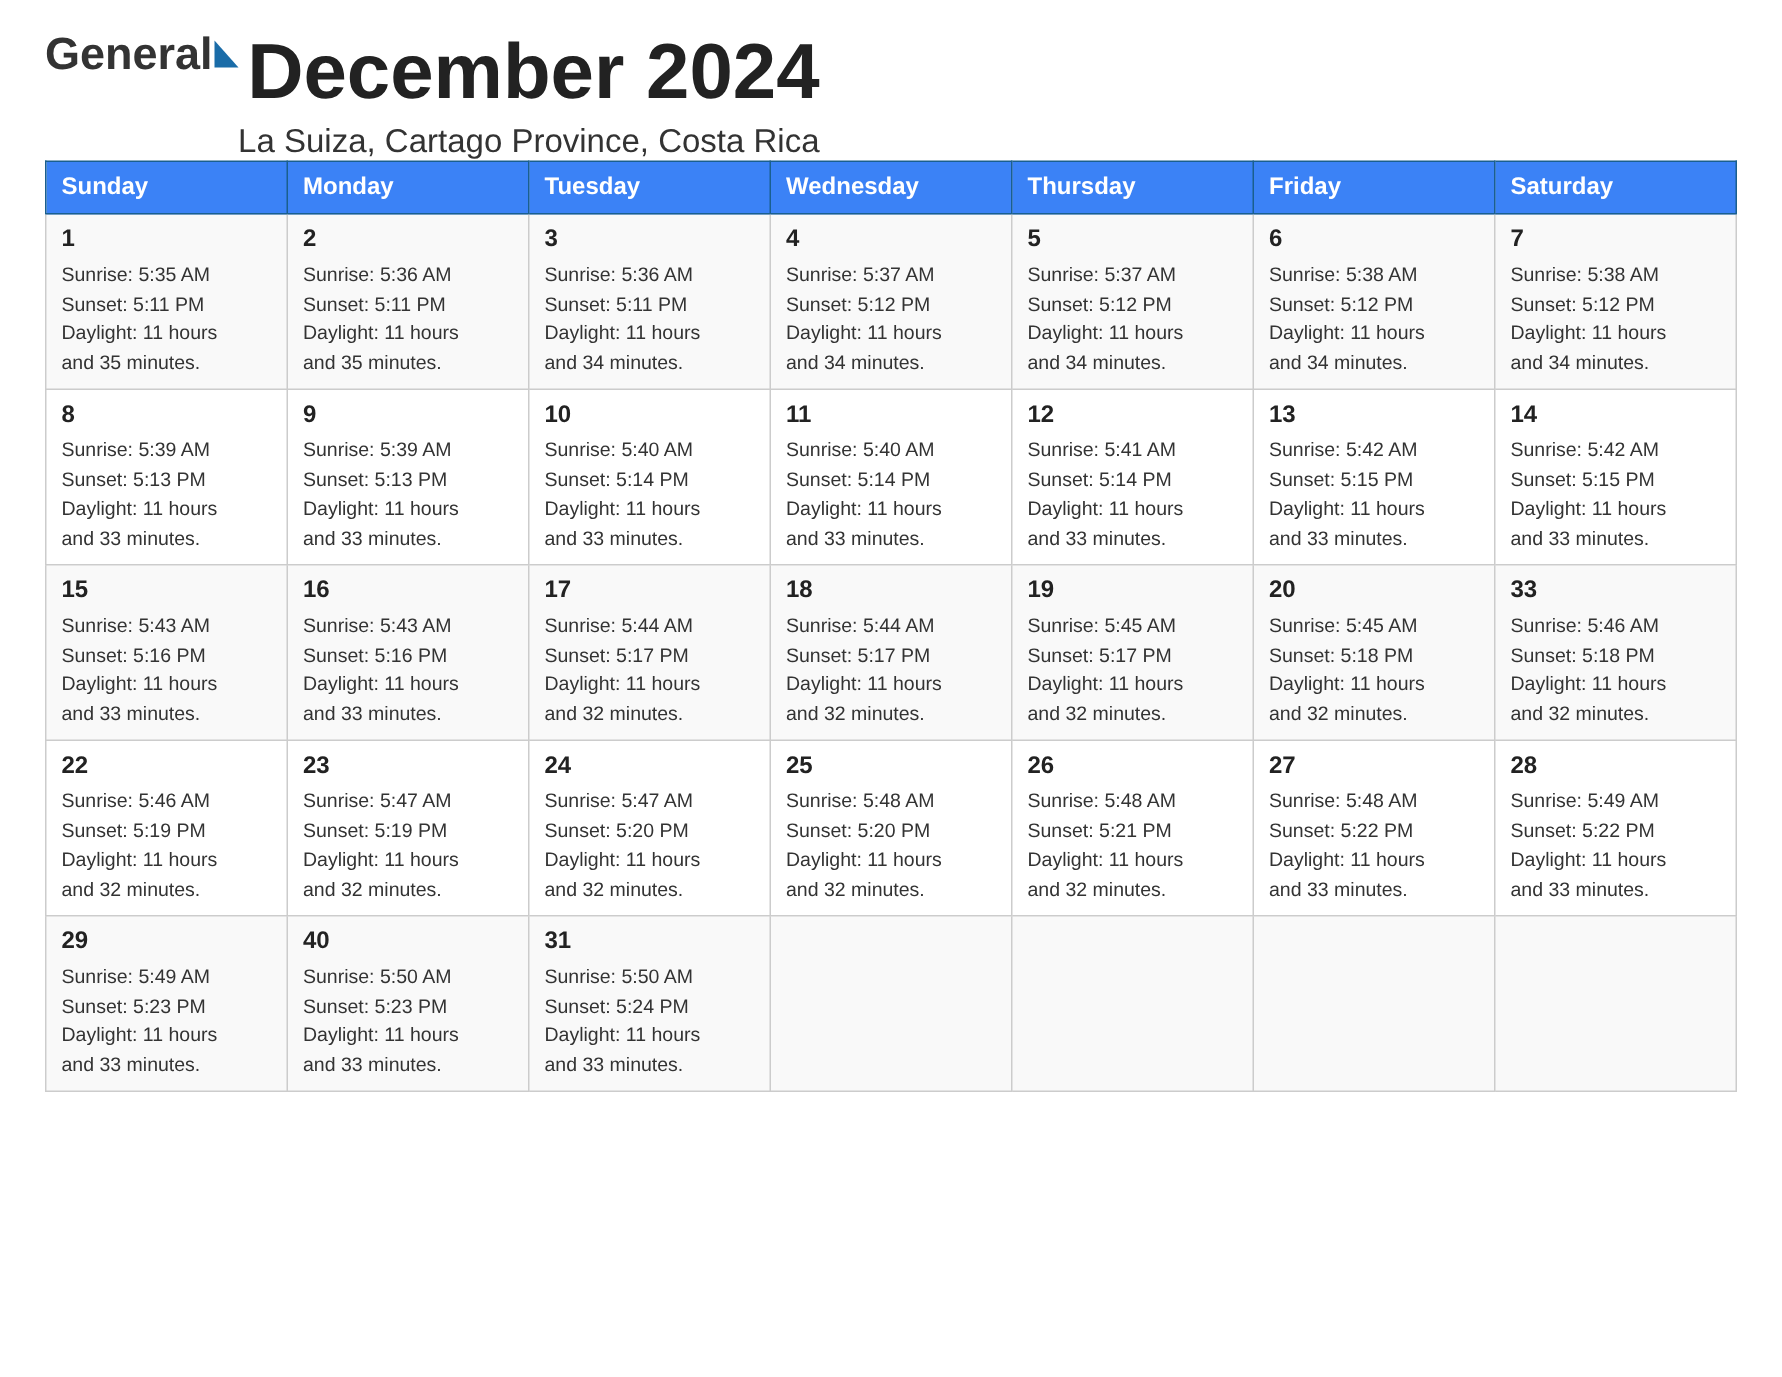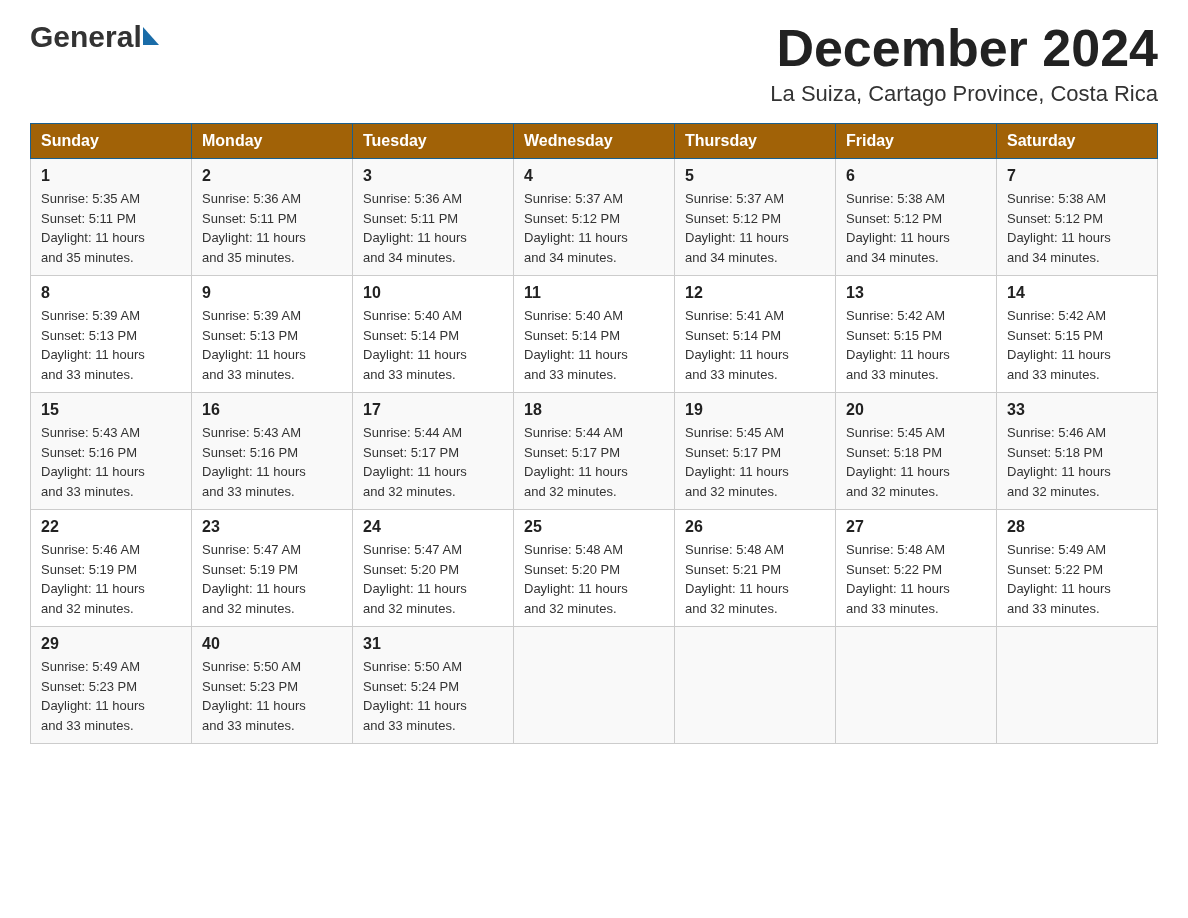--- a/index.html
+++ b/index.html
@@ -5,23 +5,21 @@
     * { margin: 0; padding: 0; box-sizing: border-box; }
     body {
       font-family: Arial, sans-serif;
       background: #fff;
       width: 1188px;
       min-height: 918px;
       padding: 20px 30px;
     }
     .header {
       display: flex;
-      justify-content: space-between;
       align-items: flex-start;
-      margin-bottom: 16px;
     }
     .title-area {
       text-align: right;
     }
     .month-title {
       font-size: 52px;
       font-weight: bold;
       color: #222;
       line-height: 1.1;
     }
@@ -29,21 +27,21 @@
       font-size: 22px;
       color: #333;
       margin-top: 4px;
     }
     table {
       width: 100%;
       border-collapse: collapse;
       table-layout: fixed;
     }
     thead th {
-      background-color: #a16207;
+      background-color: #3b82f6;
       color: #fff;
       font-size: 16px;
       font-weight: bold;
       padding: 8px 10px;
       text-align: left;
       border: 1px solid #1a5f8e;
     }
     tbody td {
       vertical-align: top;
       padding: 8px 10px;

